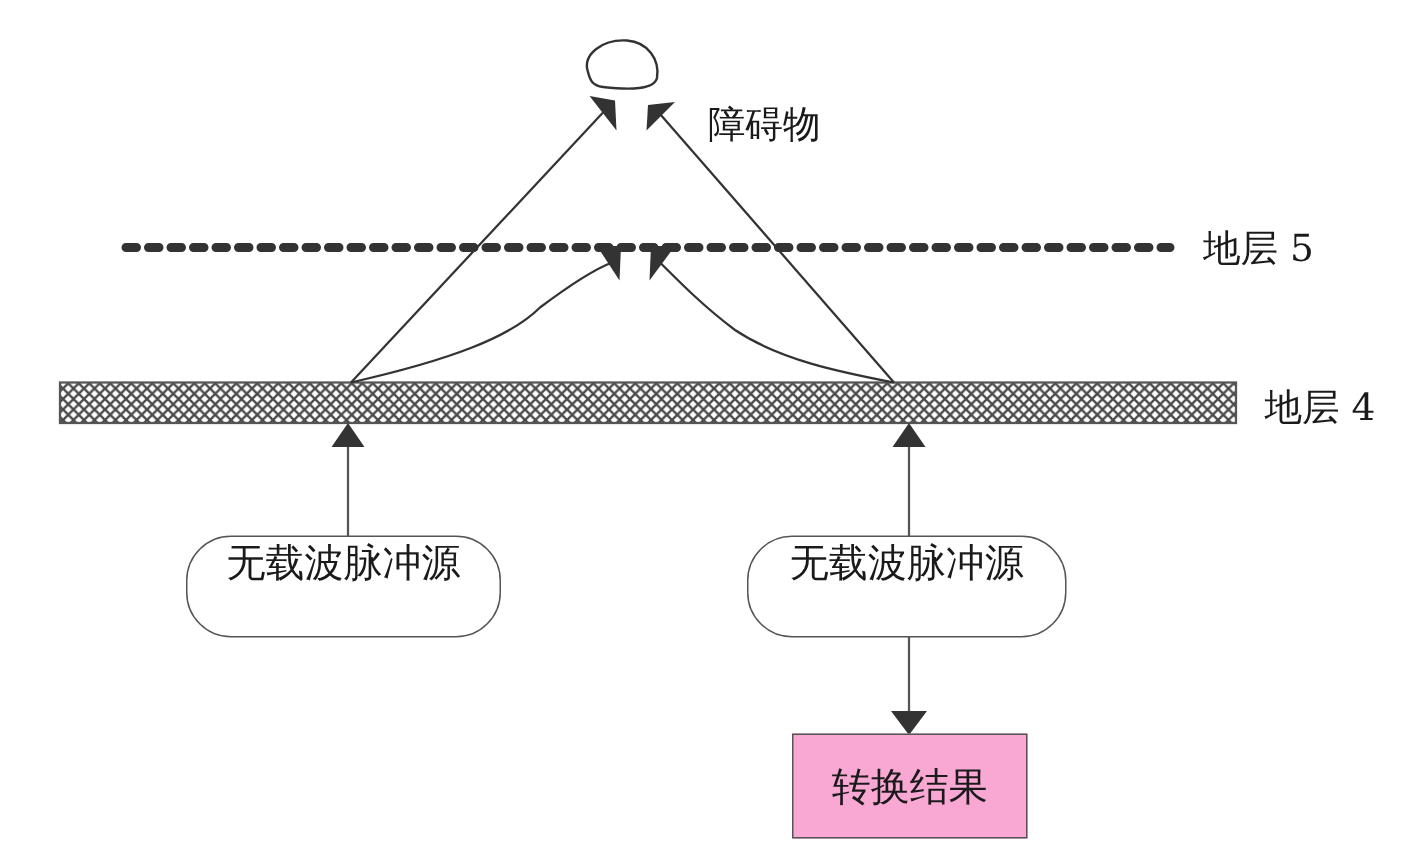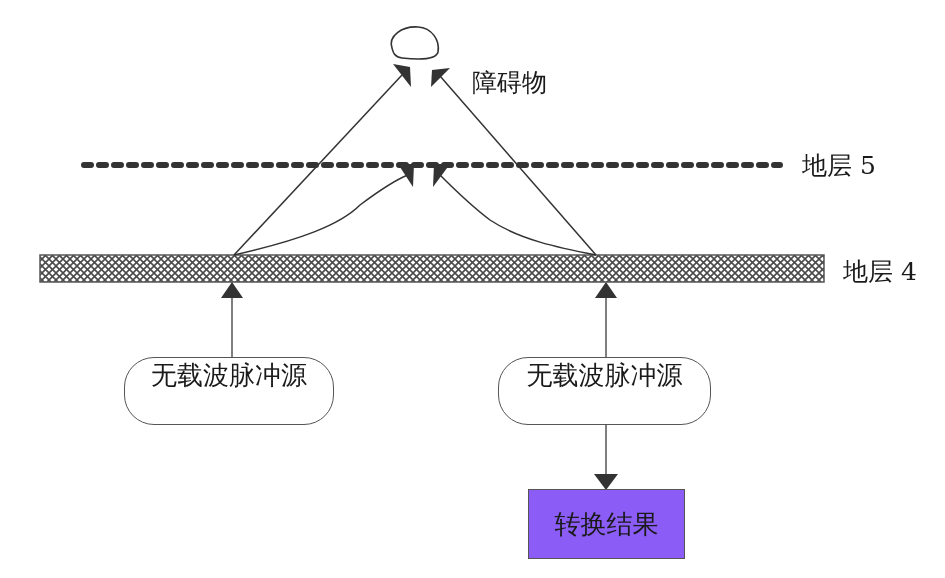--- a/index.html
+++ b/index.html
@@ -2,21 +2,21 @@
 <html><head>
 <meta charset="utf-8">
 <style>
   html, body { margin: 0; padding: 0; background: #ffffff; }
   body { width: 945px; height: 578px; position: relative; overflow: hidden;
          font-family: "DejaVu Serif", "Liberation Serif", serif; color: #1a1a1a; }
   svg { position: absolute; left: 0; top: 0; }
   .lbl { position: absolute; font-size: 25px; white-space: nowrap; line-height: 1; }
   .pill { position: absolute; border: 1.5px solid #555; border-radius: 30px; background: #fff;
           display: flex; align-items: flex-start; justify-content: center; font-size: 26px; box-sizing: border-box; }
-  .rect { position: absolute; border: 1.5px solid #555; background: #8b5cf6;
+  .rect { position: absolute; border: 1.5px solid #555; background: #f9a8d4;
           display: flex; align-items: center; justify-content: center; font-size: 26px; box-sizing: border-box; }
 </style>
 </head>
 <body>
 
 <svg width="945" height="578" viewBox="0 0 945 578">
   <defs>
     <pattern id="hatch" width="7" height="7" patternUnits="userSpaceOnUse">
       <rect width="7" height="7" fill="#ffffff"></rect>
       <path d="M0,0 L7,7 M7,0 L0,7" stroke="#4a4a4a" stroke-width="1.6"></path>

